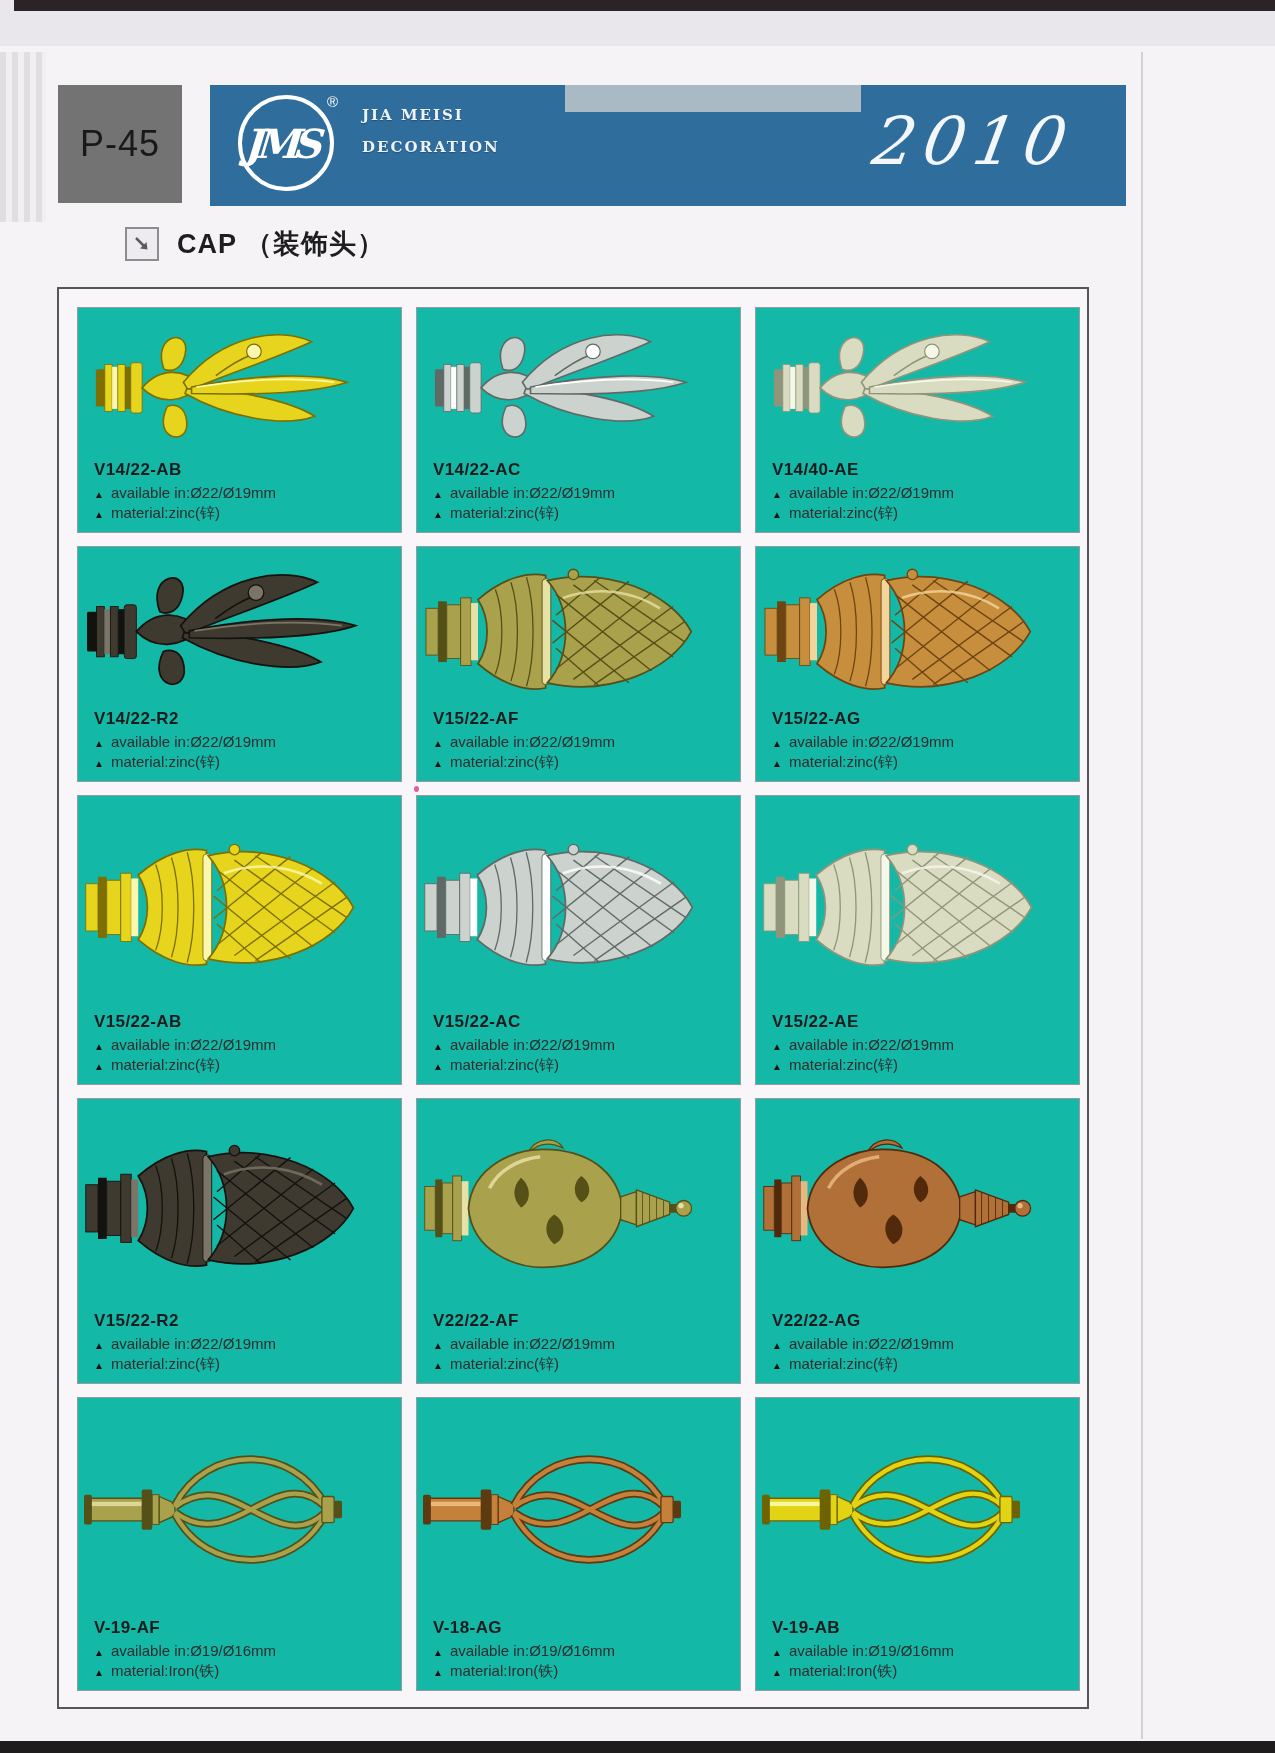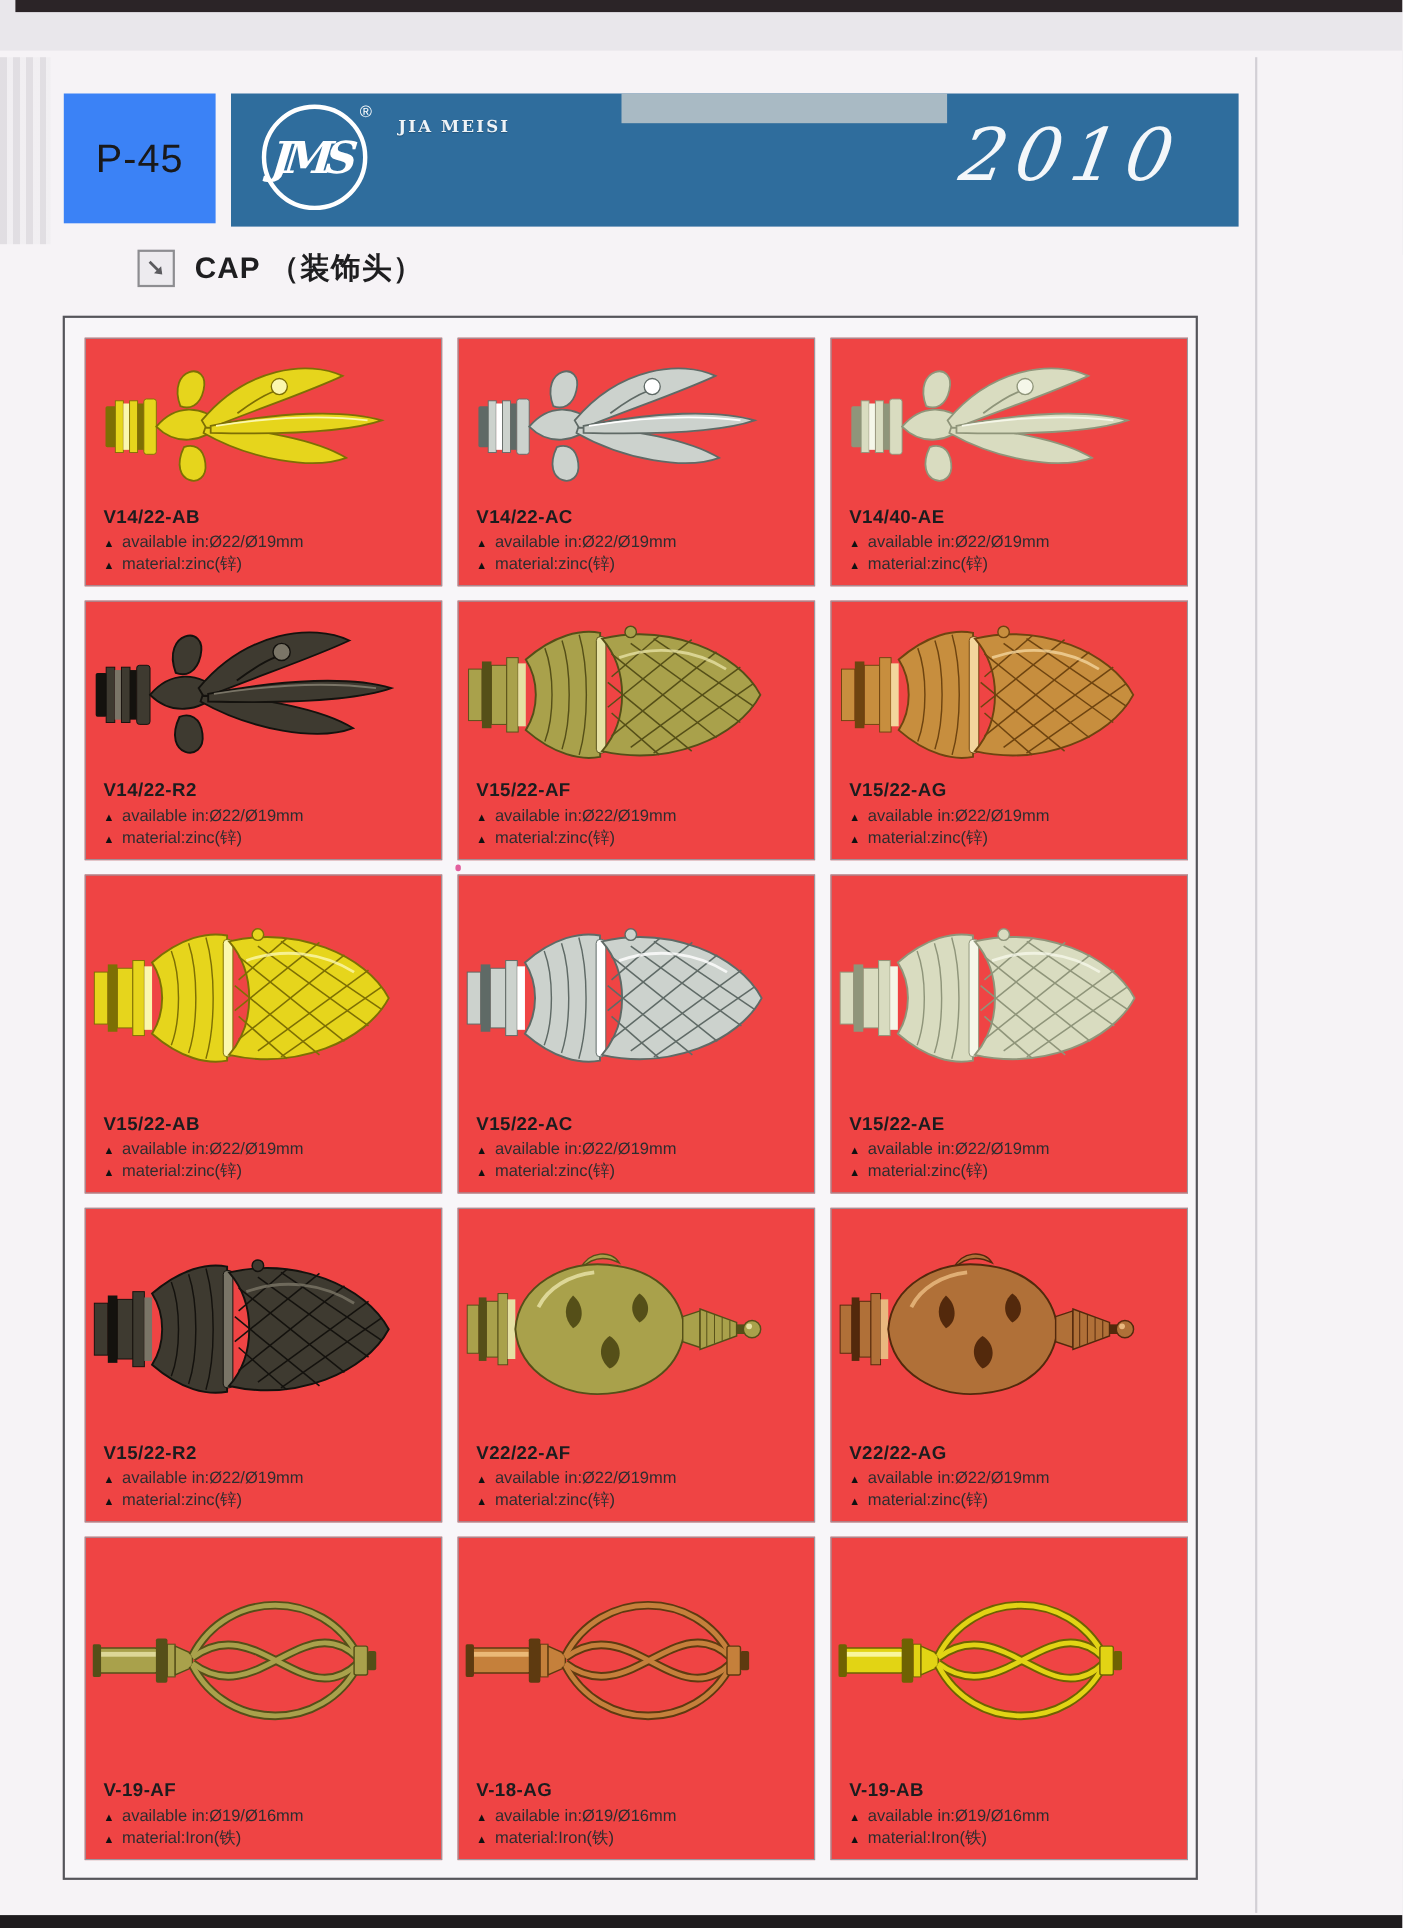--- a/index.html
+++ b/index.html
@@ -6,21 +6,21 @@
   body{width:1275px;height:1753px;position:relative;background:#e9e7eb;font-family:"Liberation Sans",sans-serif;overflow:hidden;}
   .scan{position:absolute;inset:0;}
   .scan-top-bar{position:absolute;left:14px;right:0;top:0;height:11px;background:#2b2427;}
   .scan-bottom-bar{position:absolute;left:0;right:0;top:1741px;height:12px;background:#1f1c1e;}
   .page-white{position:absolute;left:0;top:46px;right:0;bottom:11px;background:var(--page_bg,#f6f3f6);}
   .left-curl{position:absolute;left:0;top:52px;width:46px;height:170px;
     background:repeating-linear-gradient(90deg,#d8d5da 0 6px,#efedf0 6px 12px);opacity:.7;}
   .right-edge-line{position:absolute;left:1141px;top:52px;bottom:14px;width:2px;background:#d2cfd5;}
 
   
-  .pagebox{position:absolute;left:58px;top:85px;width:138px;height:118px;background:#3b82f6;
+  .pagebox{position:absolute;left:58px;top:85px;width:124px;height:118px;background:#737373;
     display:flex;align-items:center;justify-content:center;font-size:36px;color:#19191b;letter-spacing:1px;}
   .banner{position:absolute;left:210px;top:85px;width:916px;height:121px;background:var(--banner_blue,#2f6d9d);}
   .banner-light{position:absolute;left:355px;top:0;width:296px;height:27px;background:var(--banner_overlay,#b7c2c9);opacity:.9;}
   .logo{position:absolute;left:28px;top:10px;width:100px;height:100px;}
   .logo-circle{width:88px;height:88px;border:4px solid #fff;border-radius:50%;
     display:flex;align-items:center;justify-content:center;}
   .logo-mono{font-family:"DejaVu Serif",serif;font-style:italic;font-weight:bold;font-size:40px;color:#fff;letter-spacing:-7px;transform:skewX(-6deg);padding-right:6px;}
   .logo-reg{position:absolute;right:0;top:-2px;color:#fff;font-size:15px;}
   .company-name{position:absolute;left:152px;top:14px;color:#eef3f7;font-family:"DejaVu Serif",serif;font-weight:bold;}
   .company-name div{font-size:15px;letter-spacing:2px;line-height:32px;text-shadow:0 1px 1px rgba(0,0,0,.25);}
@@ -31,21 +31,21 @@
   .section-row{position:absolute;left:95px;top:226px;display:flex;align-items:center;gap:18px;padding-left:30px;}
   .arrow-box{width:30px;height:30px;border:2px solid #8d8d91;background:#edebef;display:flex;align-items:center;justify-content:center;}
   .title-text{font-size:27px;font-weight:bold;color:#1e1e20;letter-spacing:1px;}
 
   
   .grid-frame{position:absolute;left:57px;top:287px;width:1032px;height:1422px;border:2px solid var(--frame_border,#55555a);
     box-sizing:border-box;background:#f8f6f9;display:grid;
     grid-template-columns:325px 325px 325px;
     grid-template-rows:226px 236px 290px 286px 294px;
     gap:13px 14px;padding:18px 0 0 18px;}
-  .cell{background:#ef4444;border:1px solid #9a98a0;display:flex;flex-direction:column;box-sizing:border-box;}
+  .cell{background:#14b8a6;border:1px solid #9a98a0;display:flex;flex-direction:column;box-sizing:border-box;}
   .cell-img{flex:1;display:flex;align-items:center;justify-content:flex-start;padding:8px 6px 0 6px;min-height:0;}
   .finial{width:90%;max-height:96%;}
   .cell-info{padding:0 8px 9px 16px;}
   .code{font-size:17px;font-weight:bold;color:#1c1c1e;letter-spacing:.4px;margin-bottom:3px;}
   .spec{display:flex;align-items:baseline;gap:7px;font-size:15px;color:#2d2d2f;line-height:1.35;}
   .tri{font-size:10px;color:#111;}
 
   .pink-dot{position:absolute;left:414px;top:786px;width:5px;height:6px;border-radius:50%;background:#e25f9e;}
   .svg-defs{position:absolute;width:0;height:0;overflow:hidden;}
 </style>
@@ -161,20 +161,21 @@
   <div class="banner">
     <div class="banner-light"></div>
     <div class="logo">
       <div class="logo-circle">
         <span class="logo-mono">JMS</span>
       </div>
       <span class="logo-reg">®</span>
     </div>
     <div class="company-name">
       <div>JIA MEISI</div>
+      <div>DECORATION</div>
     </div>
     <div class="year">2010</div>
   </div>
 
   <div class="section-row">
     <span class="arrow-box">
       <svg width="20" height="20" viewBox="0 0 20 20">
         <line x1="4" y1="4" x2="14" y2="14" stroke="#5b5b5f" stroke-width="2.5"></line>
         <path d="M15.5,15.5 L8,14.5 L14.5,8 Z" fill="#5b5b5f"></path>
       </svg>

